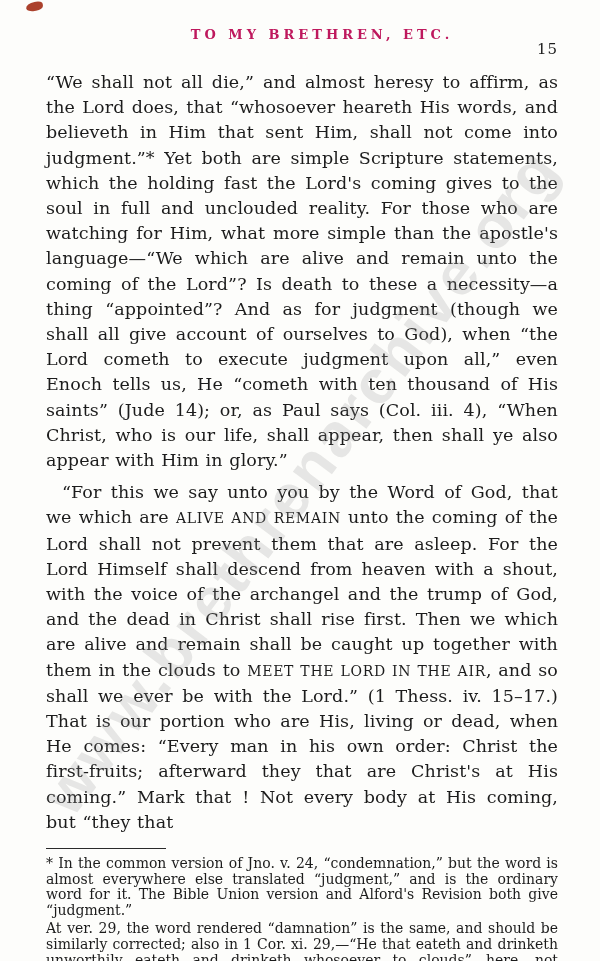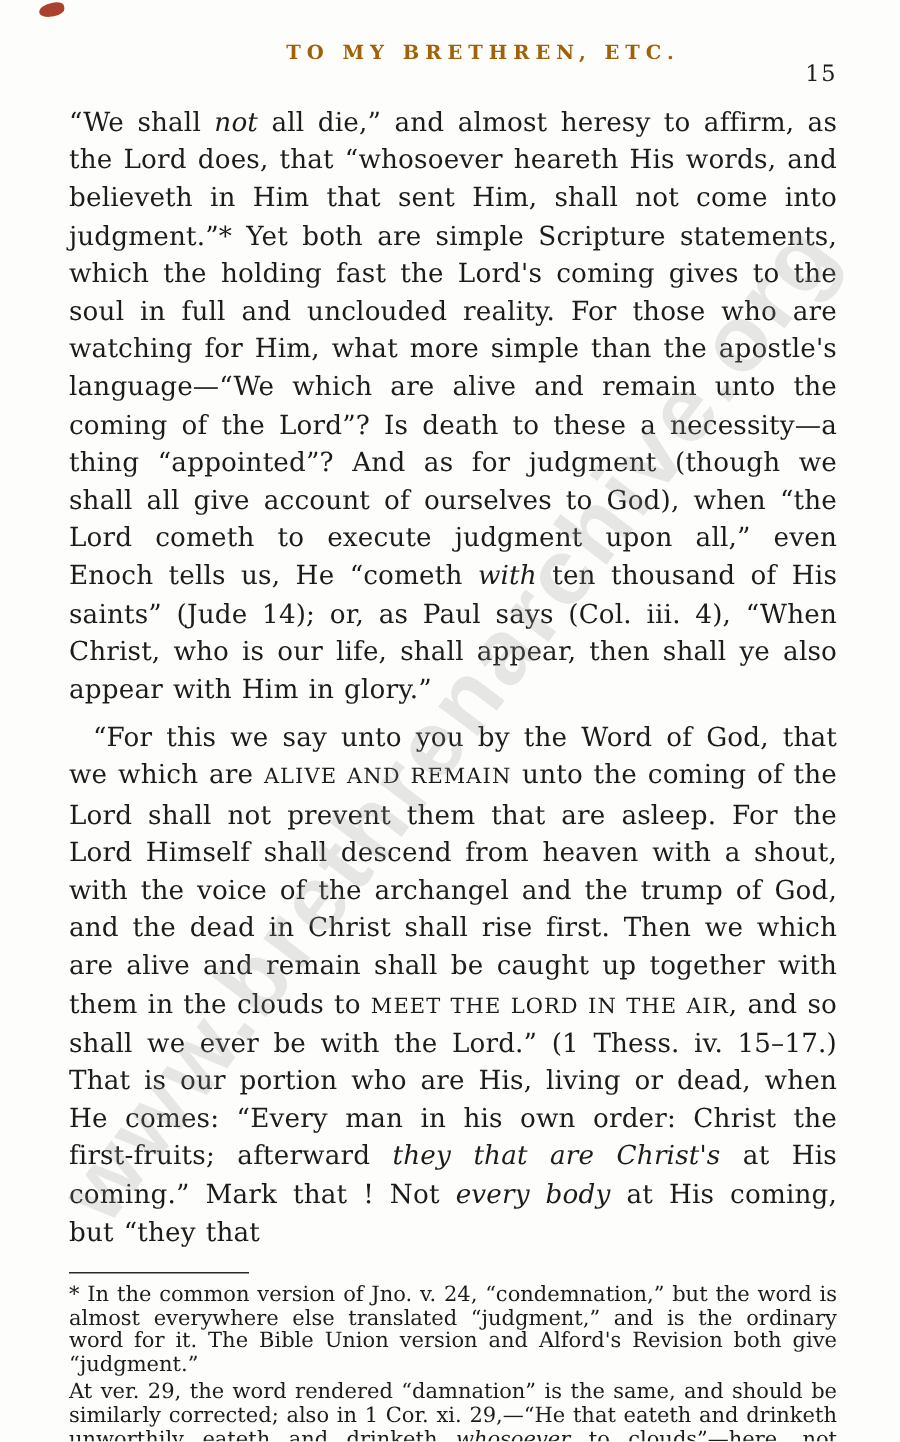--- a/index.html
+++ b/index.html
@@ -45,21 +45,21 @@
 
   .header {
     position: relative;
     text-align: center;
     height: 20px;
   }
   .header .title {
     font-size: 13px;
     font-weight: bold;
     letter-spacing: 4px;
-    color: #a16207;
+    color: #be185d;
     margin-left: 40px;
   }
   .header .pagenum {
     position: absolute;
     right: 0;
     top: 16px;
     font-size: 15px;
     letter-spacing: 1px;
   }
 
@@ -67,21 +67,21 @@
     margin-top: 26px;
     font-size: 17.5px;
     line-height: 25.2px;
     text-align: justify;
     letter-spacing: 0.1px;
     word-spacing: 1px;
   }
   .para + .para { margin-top: 7px; }
   .p-indent { text-indent: 16px; }
 
-  .it { font-style: italic; }
+  .it { }
   .sc { font-size: 0.8em; letter-spacing: 0.7px; }
 
   .footnotes {
     margin-top: 13px;
     font-size: 14px;
     line-height: 15.6px;
     text-align: justify;
   }
   .fn-rule {
     width: 120px;

